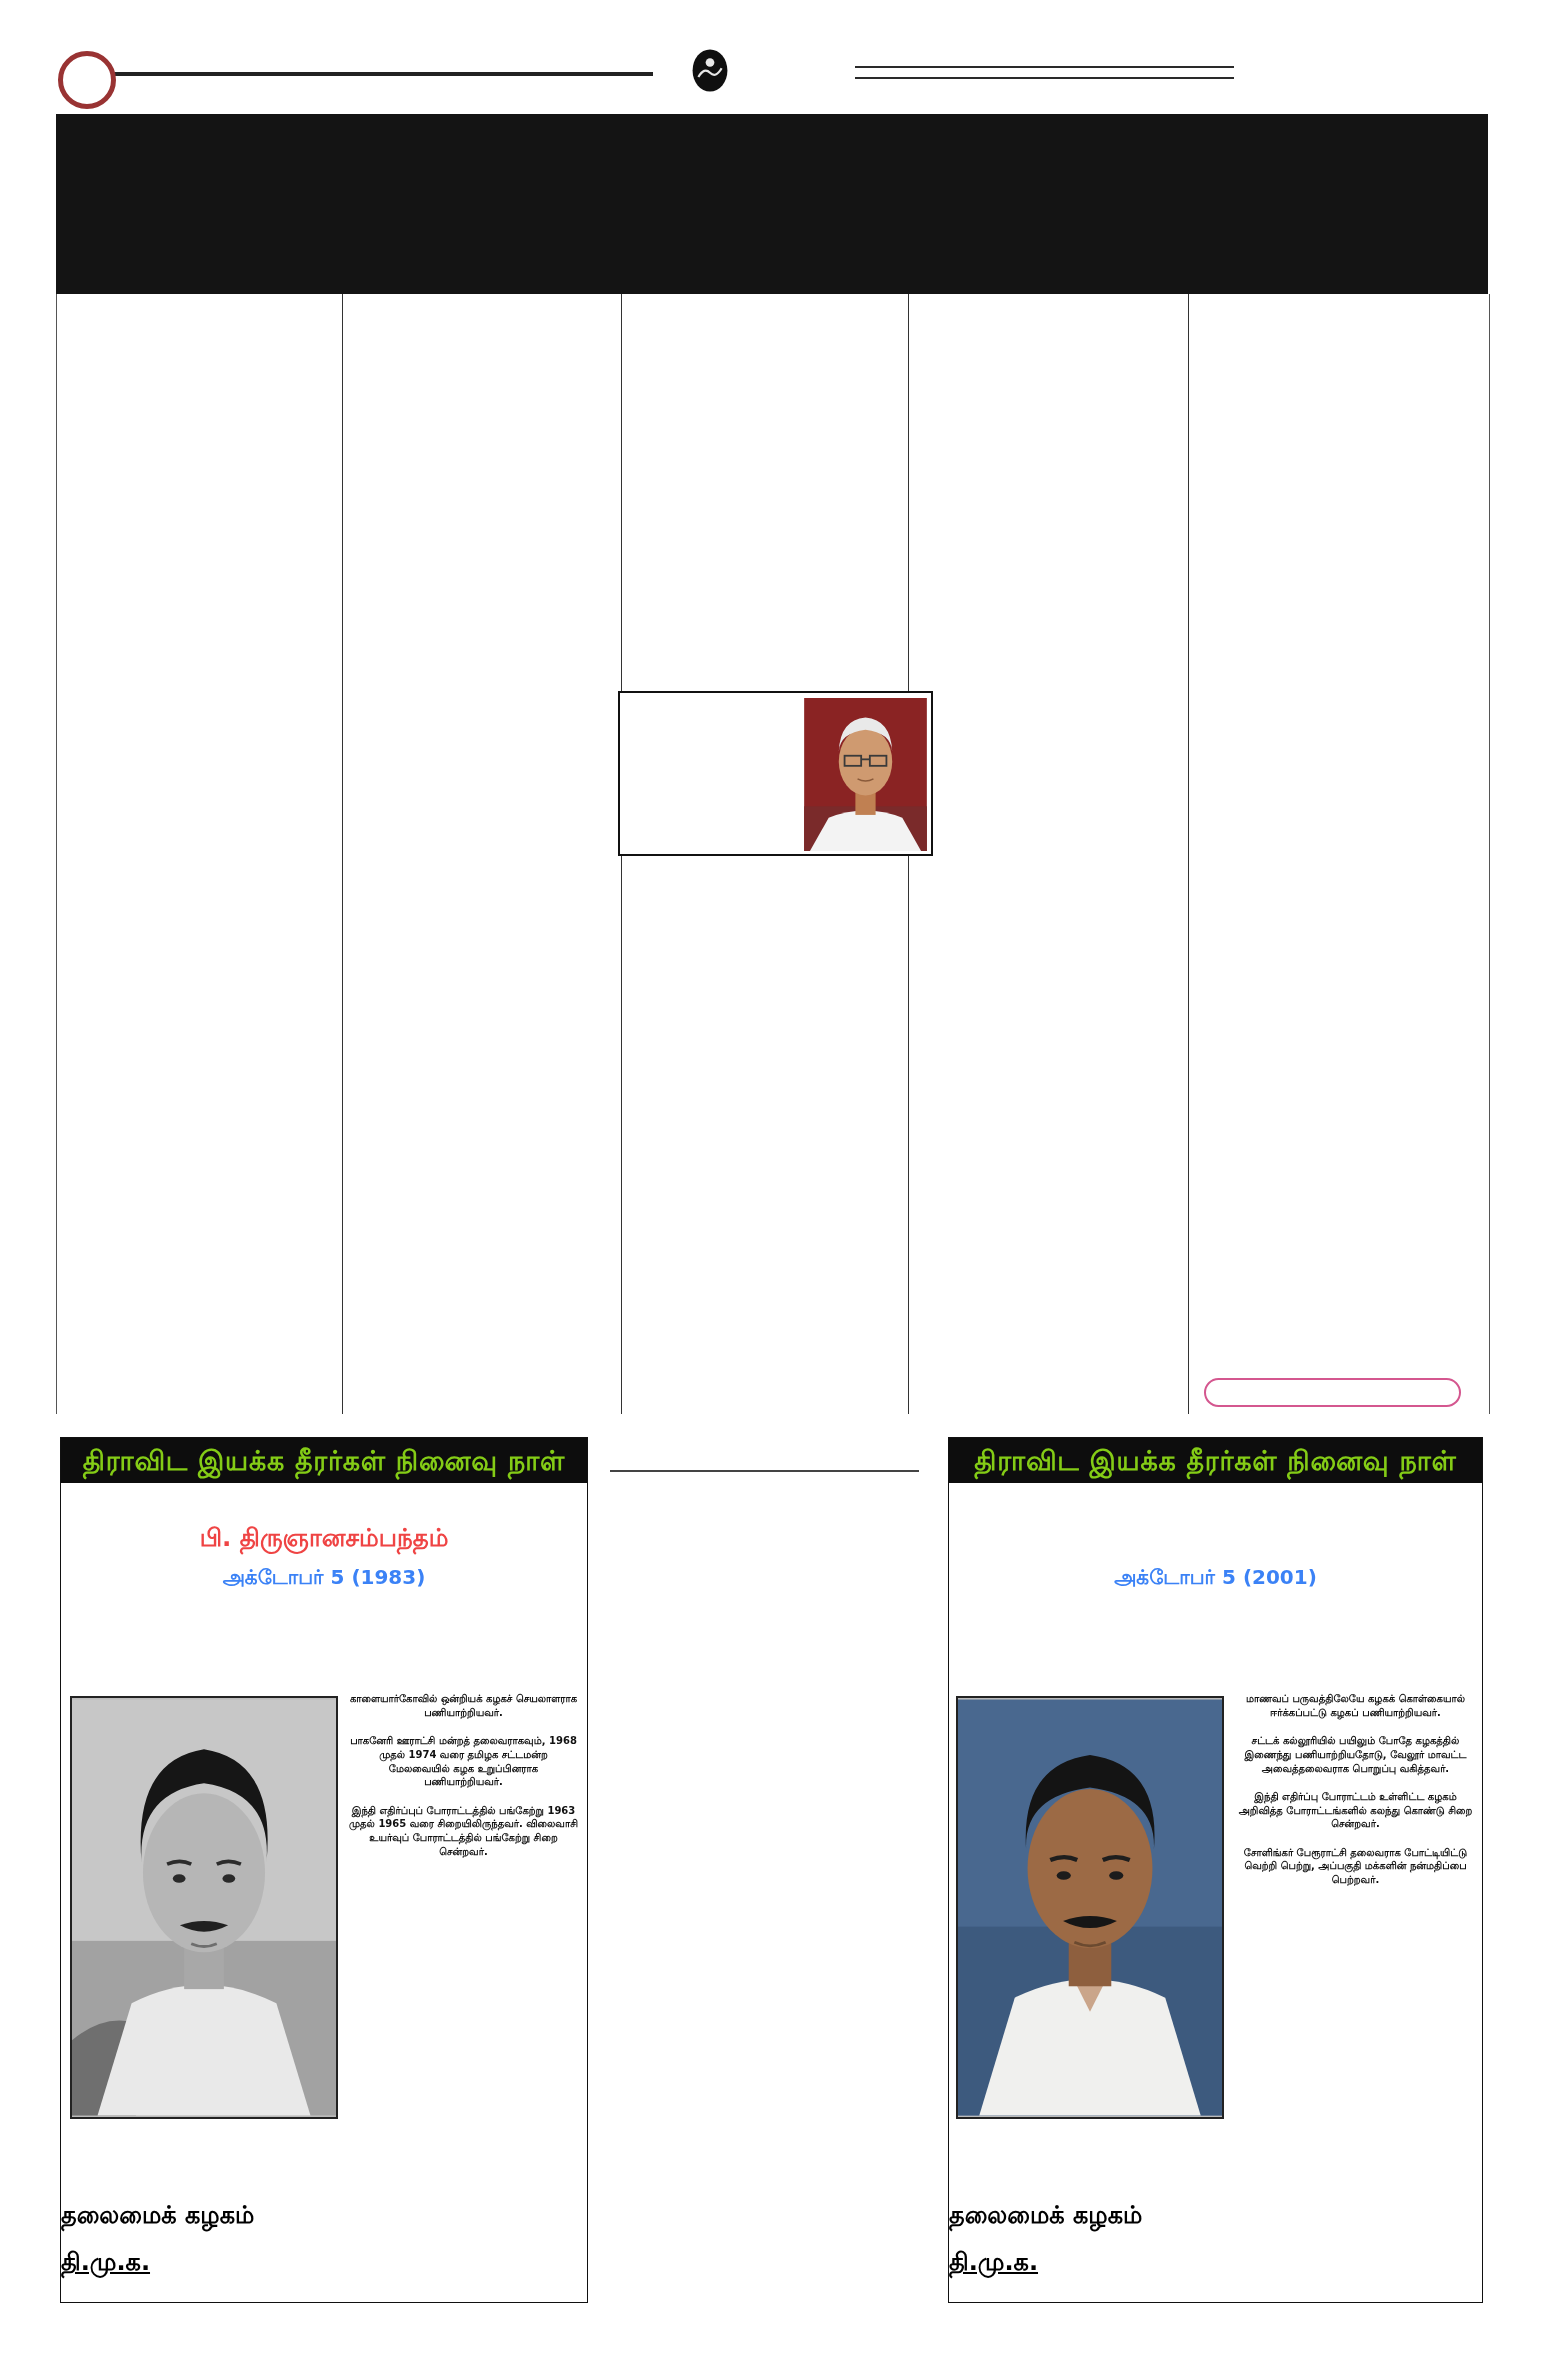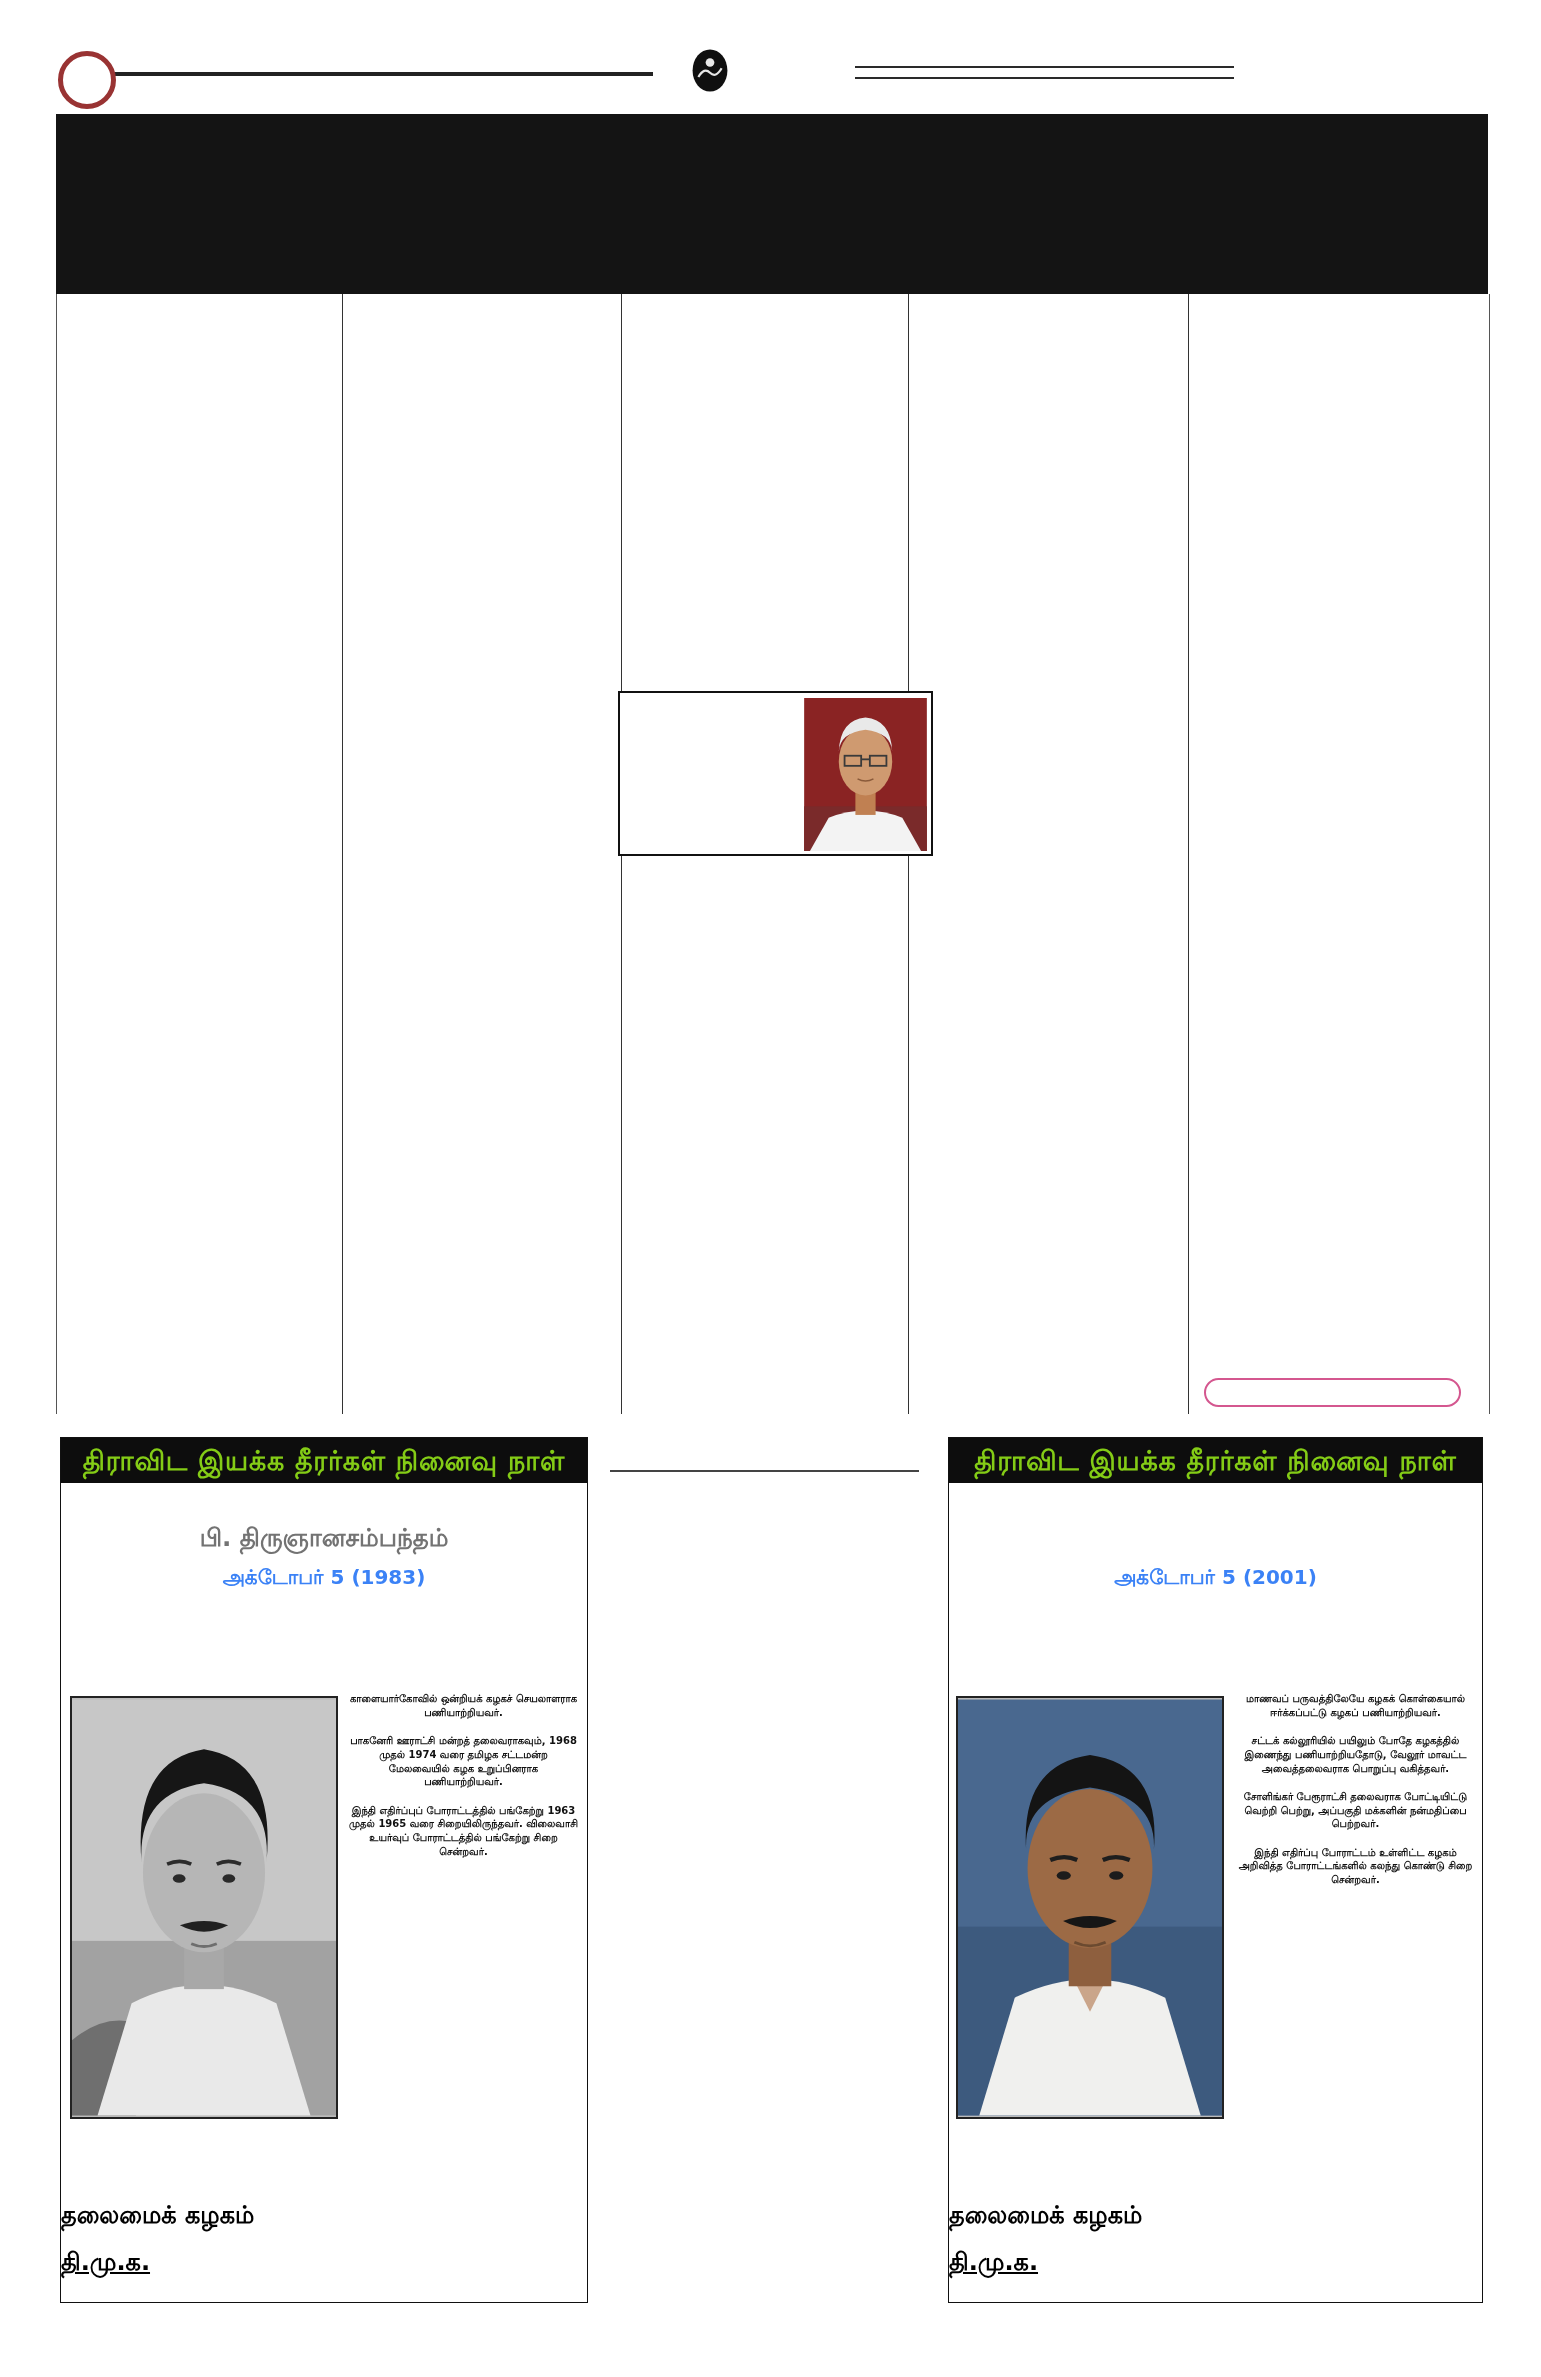--- a/index.html
+++ b/index.html
@@ -60,21 +60,21 @@
   }
   .memorial-left{left:60px;width:528px;}
   .memorial-right{left:948px;width:535px;}
   .memorial-header{
     position:absolute;left:0;top:0;width:100%;height:45px;background:#0d0d0d;
     color:#84cc16;font-weight:bold;font-size:27px;line-height:45px;text-align:center;
     letter-spacing:0.7px;
   }
   .memorial-name{
     position:absolute;left:0;top:85px;width:100%;text-align:center;
-    font-size:24.5px;font-weight:bold;color:#737373;
+    font-size:24.5px;font-weight:bold;color:#ef4444;
   }
   .memorial-date{
     position:absolute;left:0;top:127px;width:100%;text-align:center;
     font-size:20px;font-weight:bold;color:#3b82f6;
   }
   .memorial-photo{
     position:absolute;top:258px;border:2.2px solid #222;box-sizing:border-box;
     background:#bbb;
   }
   .memorial-left .memorial-photo{left:8.7px;width:268px;height:423px;}
@@ -190,22 +190,22 @@
         <ellipse cx="149" cy="248" rx="10" ry="6" fill="#1c1c1c"></ellipse>
         <ellipse cx="223" cy="248" rx="10" ry="6" fill="#1c1c1c"></ellipse>
         <path d="M148 312 Q186 332 224 312 Q186 298 148 312 Z" fill="#161616"></path>
         <path d="M164 342 Q186 352 208 342" stroke="#6b4a30" stroke-width="4" fill="none"></path>
       </svg>
     </div>
 
     <div class="memorial-text">
       <p>மாணவப் பருவத்திலேயே கழகக் கொள்கையால் ஈர்க்கப்பட்டு கழகப் பணியாற்றியவர்.</p>
       <p>சட்டக் கல்லூரியில் பயிலும் போதே கழகத்தில் இணைந்து பணியாற்றியதோடு, வேலூர் மாவட்ட அவைத்தலைவராக பொறுப்பு வகித்தவர்.</p>
+      <p>இந்தி எதிர்ப்பு போராட்டம் உள்ளிட்ட கழகம் அறிவித்த போராட்டங்களில் கலந்து கொண்டு சிறை சென்றவர்.</p>
       <p>சோளிங்கர் பேரூராட்சி தலைவராக போட்டியிட்டு வெற்றி பெற்று, அப்பகுதி மக்களின் நன்மதிப்பை பெற்றவர்.</p>
-      <p>இந்தி எதிர்ப்பு போராட்டம் உள்ளிட்ட கழகம் அறிவித்த போராட்டங்களில் கலந்து கொண்டு சிறை சென்றவர்.</p>
     </div>
 
     <div class="memorial-footer">
       <div class="f1">தலைமைக் கழகம்</div>
       <div class="f2">தி.மு.க.</div>
     </div>
   </div>
 
 </div>
 

